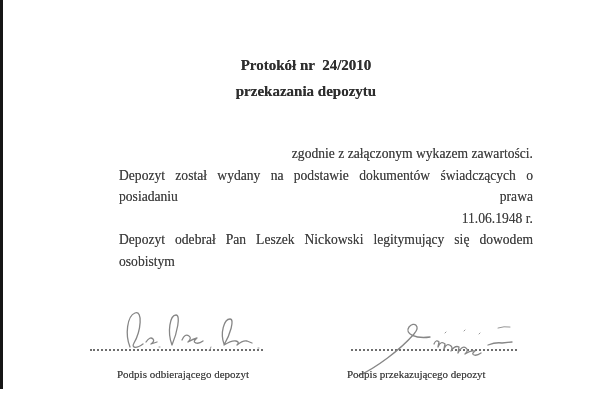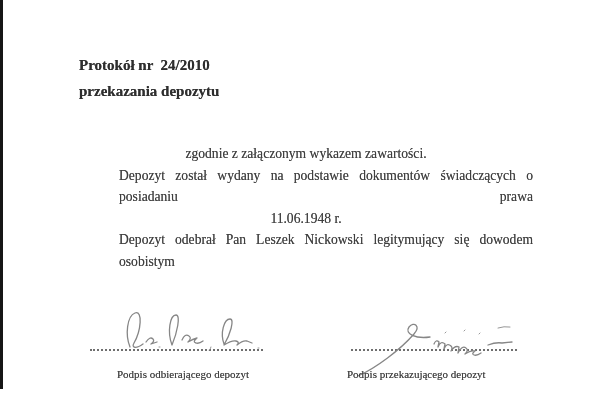--- a/index.html
+++ b/index.html
@@ -5,32 +5,32 @@
   html,body{margin:0;padding:0;background:#e8e8e8;}
   .page{
     position:relative;width:600px;height:400px;background:#ffffff;
     overflow:hidden;font-family:"Liberation Serif","DejaVu Serif",serif;
   }
   .scan-bar{
     position:absolute;left:0;top:0;width:3px;height:389px;background:#161616;
   }
   .doc{position:absolute;left:79px;top:0;width:454px;height:400px;}
   .title{
-    position:absolute;left:0;width:100%;
+    position:absolute;left:0;width:100%;text-align:center;
     font-weight:bold;font-size:15px;color:#2e2e2e;white-space:pre;
     text-shadow:0 0 .5px rgba(70,70,70,.85);
   }
   .title.t1{top:57px;}
   .title.t2{top:83px;}
   .bodytext{
     position:absolute;left:0;top:143px;width:454px;
     font-size:13.6px;line-height:21.6px;color:#3f3f3f;
     text-shadow:0 0 .5px rgba(85,85,85,.8);
   }
-  .line{text-align:center;}
+  .line{text-align:right;}
   .line.jf{text-align:justify;text-align-last:justify;}
   .line.ind{padding-left:40px;}
   .dotline{
     position:absolute;height:4px;border-bottom:2px dotted #6f6f6f;
   }
   .dotline.left-sig{left:90px;top:345px;width:173px;}
   .dotline.right-sig{left:351px;top:345px;width:166px;}
   .caption{
     position:absolute;top:368px;font-size:11px;color:#3f3f3f;
     text-shadow:0 0 .5px rgba(85,85,85,.8);white-space:pre;

